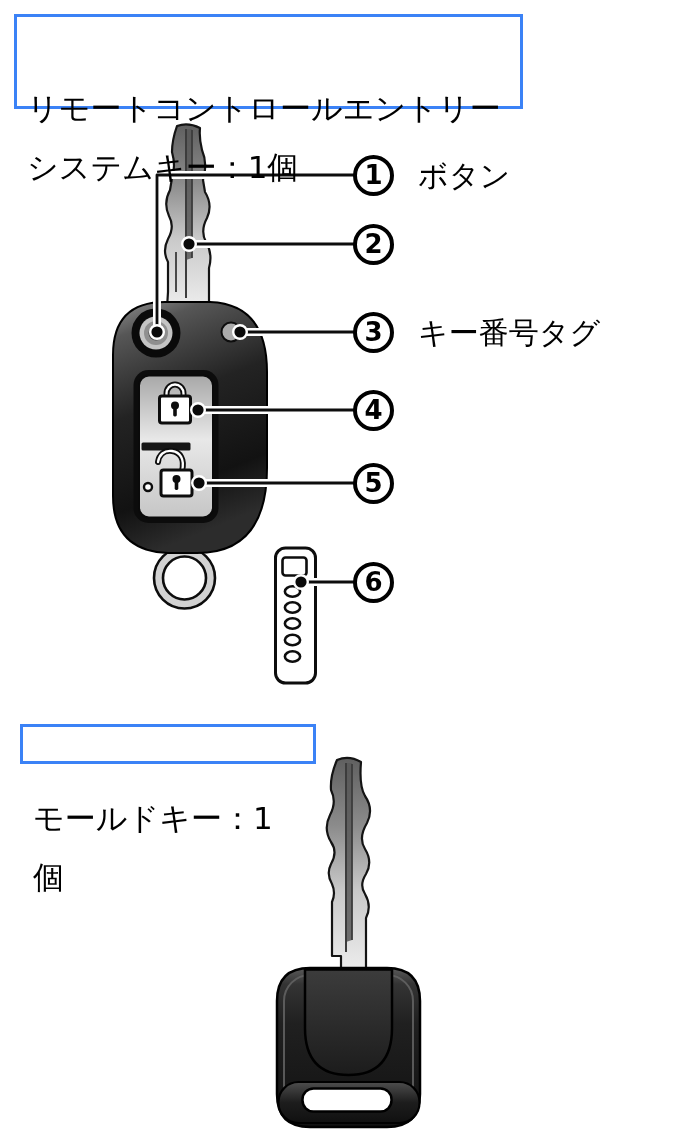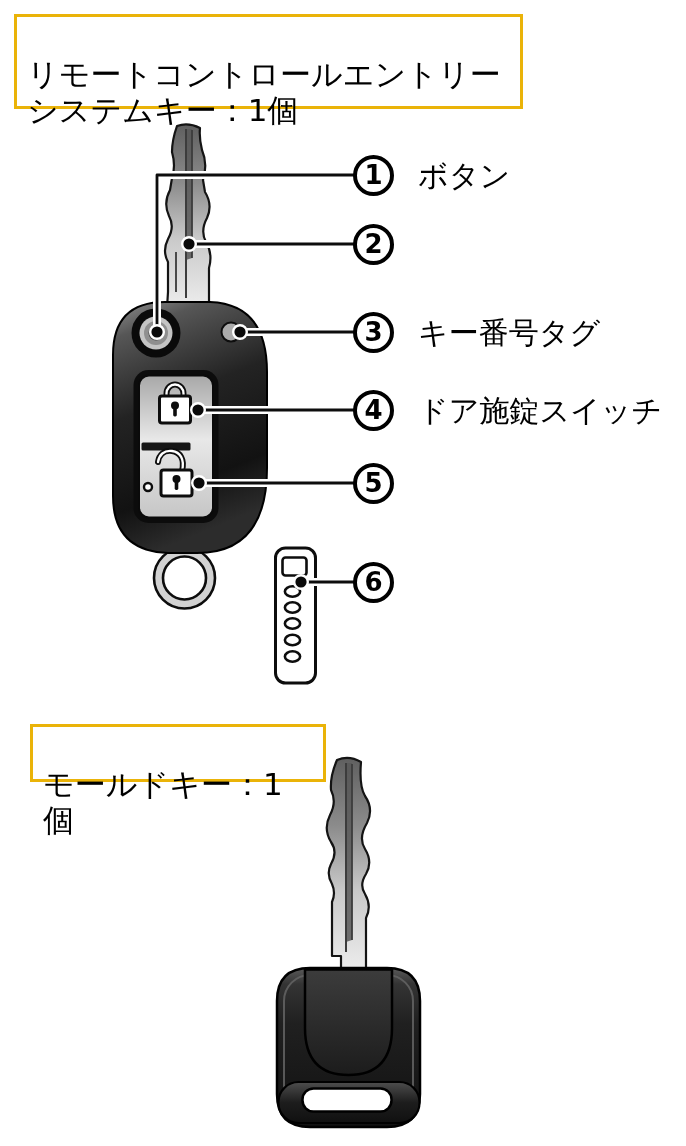--- a/index.html
+++ b/index.html
@@ -2,26 +2,26 @@
 <html><head>
 <meta charset="utf-8">
 <style>
   html,body{margin:0;padding:0;background:#fff;}
   .canvas{
     position:relative;width:686px;height:1146px;background:#ffffff;overflow:hidden;
     font-family:"DejaVu Sans","Liberation Sans",sans-serif;color:#000;
   }
   .art{position:absolute;left:0;top:0;}
   .title-box{
-    position:absolute;box-sizing:border-box;border:3px solid #eab308;background:#fff;
-    font-size:31px;line-height:36px;white-space:pre-line;letter-spacing:0;
+    position:absolute;box-sizing:border-box;border:3px solid #3b82f6;background:#fff;
+    font-size:31px;line-height:59px;white-space:pre-line;letter-spacing:0;
     padding:3px 10px;
   }
   .title-box.box1{left:14px;top:14px;width:509px;height:95px;}
-  .title-box.box2{left:30px;top:724px;width:296px;height:58px;}
+  .title-box.box2{left:20px;top:724px;width:296px;height:40px;}
   .callout{position:absolute;left:353px;display:flex;align-items:flex-start;}
   .badge{
     box-sizing:border-box;width:41px;height:41px;border:4px solid #000;border-radius:50%;
     background:#fff;display:flex;align-items:center;justify-content:center;
     font-size:26px;font-weight:600;flex:0 0 auto;
   }
   .callout .label{
     margin-left:24px;font-size:30px;line-height:41px;white-space:pre-line;
   }
 </style>
@@ -206,21 +206,20 @@
     <div class="badge">
       <span>3</span>
     </div>
     <div class="label">キー番号タグ</div>
   </div>
 
   <div class="callout" style="top:389.5px">
     <div class="badge">
       <span>4</span>
     </div>
-    <div class="label">ドア施錠スイッチ</div>
   </div>
 
   <div class="callout" style="top:462.5px">
     <div class="badge">
       <span>5</span>
     </div>
   </div>
 
   <div class="callout" style="top:561.5px">
     <div class="badge">

